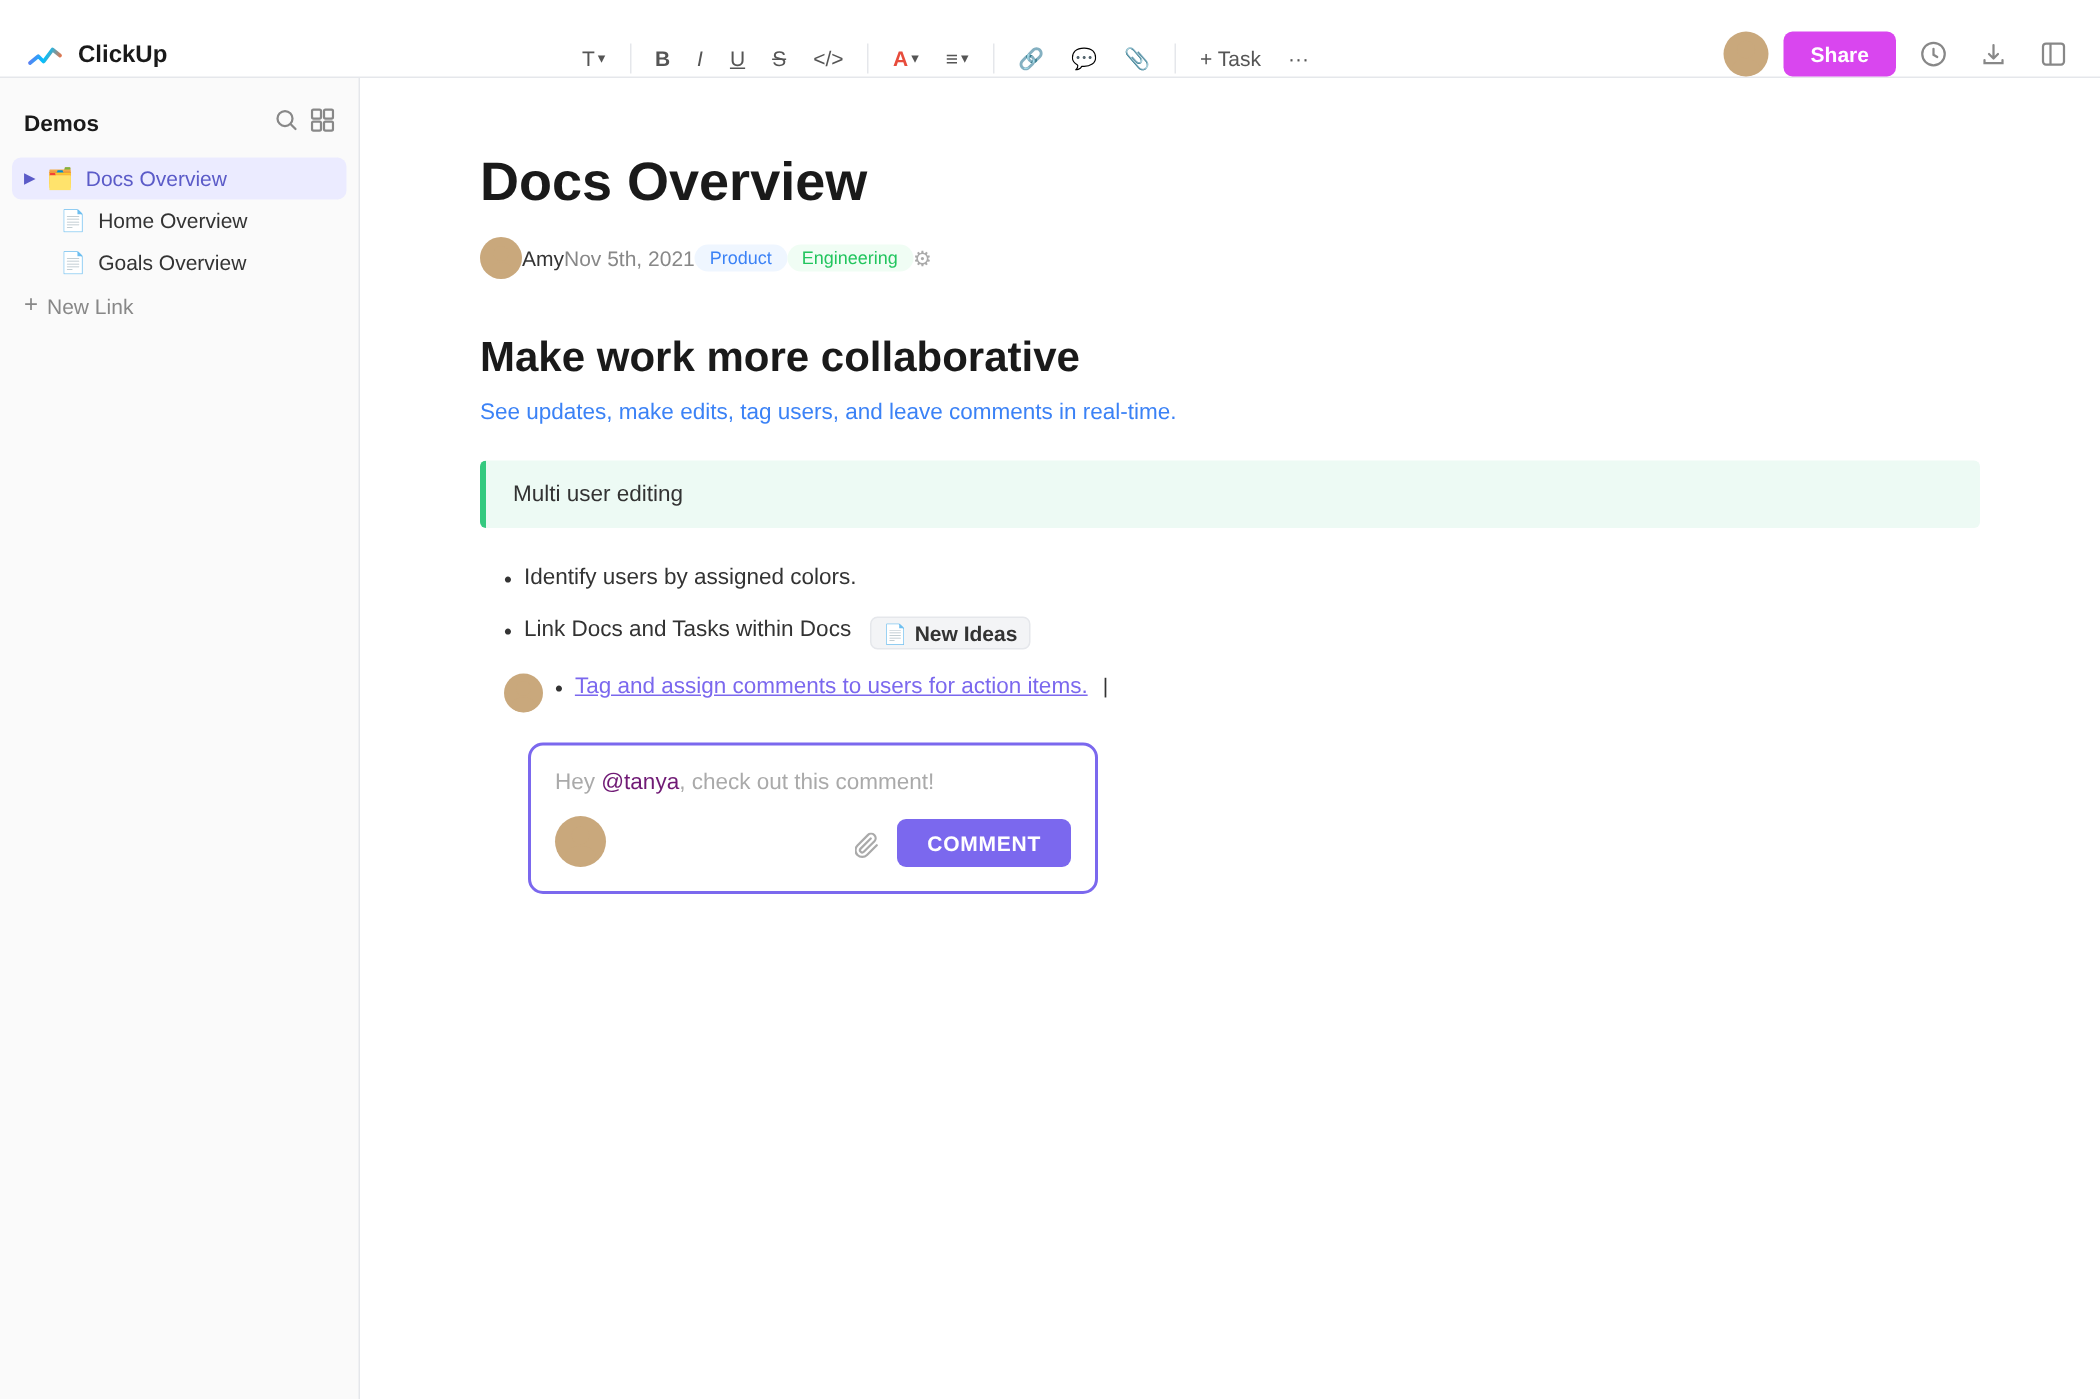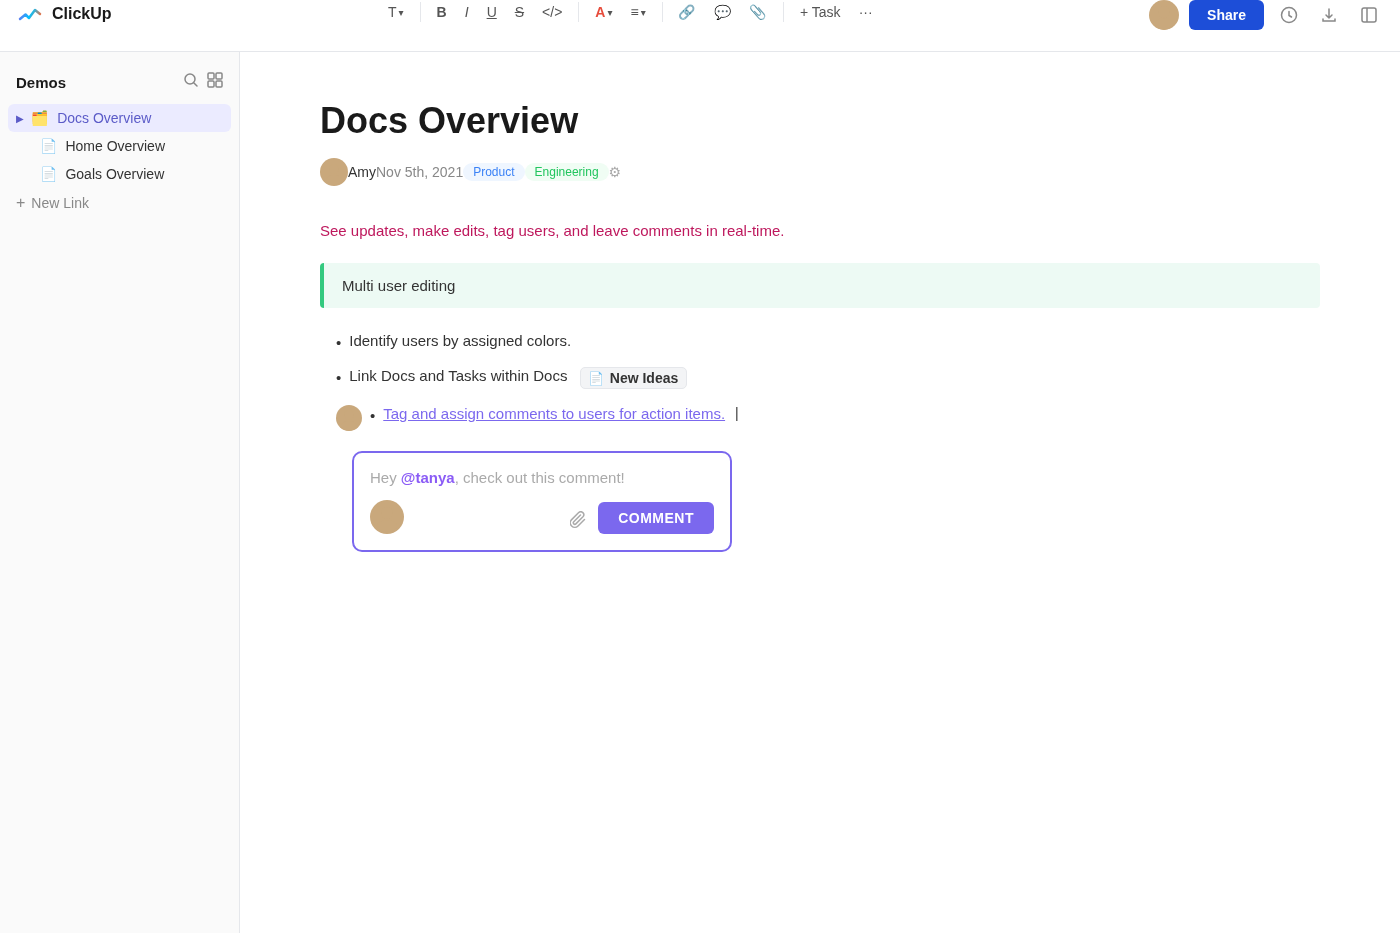--- a/index.html
+++ b/index.html
@@ -1,36 +1,36 @@
 <!DOCTYPE html>
 <html><head>
   <meta charset="utf-8">
   <style>
     * { margin: 0; padding: 0; box-sizing: border-box; }
     body { font-family: -apple-system, BlinkMacSystemFont, 'Segoe UI', sans-serif; background: #fff; display: flex; flex-direction: column; height: 100vh; overflow: hidden; }
 
     
     .toolbar {
-      display: flex; align-items: flex-start; justify-content: space-between;
+      display: flex; align-items: flex-end; justify-content: space-between;
       padding: 0 16px; height: 52px; border-bottom: 1px solid #e5e7eb;
       background: #fff; flex-shrink: 0;
     }
     .toolbar-left { display: flex; align-items: center; gap: 4px; }
     .toolbar-logo { display: flex; align-items: center; gap: 8px; font-weight: 700; font-size: 16px; color: #1a1a1a; }
     .logo-icon { width: 28px; height: 28px; }
     .toolbar-center { display: flex; align-items: center; gap: 6px; }
     .toolbar-btn {
       padding: 4px 6px; border: none; background: transparent;
       color: #555; cursor: pointer; font-size: 14px; border-radius: 4px;
       display: flex; align-items: center; gap: 2px;
     }
     .toolbar-separator { width: 1px; height: 20px; background: #e5e7eb; margin: 0 4px; }
     .toolbar-right { display: flex; align-items: center; gap: 10px; }
     .share-btn {
-      background: #1d4ed8; color: #fff; border: none; padding: 7px 18px;
+      background: #d946ef; color: #fff; border: none; padding: 7px 18px;
       border-radius: 6px; font-size: 14px; font-weight: 600; cursor: pointer;
     }
     .avatar-img {
       width: 30px; height: 30px; border-radius: 50%; background: #c9a87c;
       overflow: hidden; display: flex; align-items: center; justify-content: center;
       font-size: 12px; color: #fff;
     }
     .toolbar-icon-btn {
       width: 30px; height: 30px; border: none; background: transparent;
       cursor: pointer; display: flex; align-items: center; justify-content: center;
@@ -88,21 +88,21 @@
       cursor: pointer;
     }
     .tag-product { background: #eff6ff; color: #3b82f6; }
     .tag-engineering { background: #f0fdf4; color: #22c55e; }
     .doc-meta-settings { color: #aaa; font-size: 14px; cursor: pointer; }
 
     .section-heading {
       font-size: 28px; font-weight: 700; color: #1a1a1a; margin-bottom: 12px;
     }
     .section-subtext {
-      font-size: 15px; color: #be185d; margin-bottom: 24px;
+      font-size: 15px; color: #3b82f6; margin-bottom: 24px;
     }
 
     .highlight-block {
       background: #edfaf4; border-left: 4px solid #34c97f;
       padding: 14px 18px; border-radius: 4px; margin-bottom: 24px;
       font-size: 15px; color: #333;
     }
 
     .bullet-list { list-style: none; padding: 0; margin-bottom: 20px; }
     .bullet-item {
@@ -120,21 +120,21 @@
     .inline-link-icon { color: #888; font-size: 13px; }
     .tagged-text { color: #7b68ee; text-decoration: underline; cursor: pointer; }
 
     .comment-box {
       background: #fff; border: 2px solid #7b68ee; border-radius: 10px;
       padding: 16px; width: 380px; margin-left: 32px; margin-top: 8px;
     }
     .comment-text {
       font-size: 15px; color: #aaa; margin-bottom: 14px;
     }
-    .comment-text .mention { color: #8b5cf6; font-weight: 700; }
+    .comment-text .mention { color: #701a75; font-weight: 400; }
     .comment-footer { display: flex; align-items: flex-end; gap: 10px; }
     .comment-avatar {
       width: 34px; height: 34px; border-radius: 50%; background: #c9a87c;
       flex-shrink: 0; overflow: hidden; display: flex; align-items: center; justify-content: center;
     }
     .comment-spacer { flex: 1; }
     .attach-btn { background: transparent; border: none; cursor: pointer; color: #aaa; font-size: 18px; }
     .comment-submit {
       background: #7b68ee; color: #fff; border: none; padding: 8px 20px;
       border-radius: 6px; font-size: 14px; font-weight: 700; cursor: pointer;
@@ -298,20 +298,21 @@
             <ellipse cx="14" cy="22" rx="8" ry="5" fill="#c9a87c"></ellipse>
           </svg>
       </div>
       <span class="doc-meta-author">Amy</span>
       <span class="doc-meta-date">Nov 5th, 2021</span>
       <span class="doc-meta-tag tag-product">Product</span>
       <span class="doc-meta-tag tag-engineering">Engineering</span>
       <span class="doc-meta-settings">⚙</span>
     </div>
 
+    <h2 class="section-heading">Make work more collaborative</h2>
 
     <p class="section-subtext">See updates, make edits, tag users, and leave comments in real-time.</p>
 
     <div class="highlight-block">
       <span>Multi user editing</span>
     </div>
 
     <ul class="bullet-list">
 
       <li class="bullet-item">

